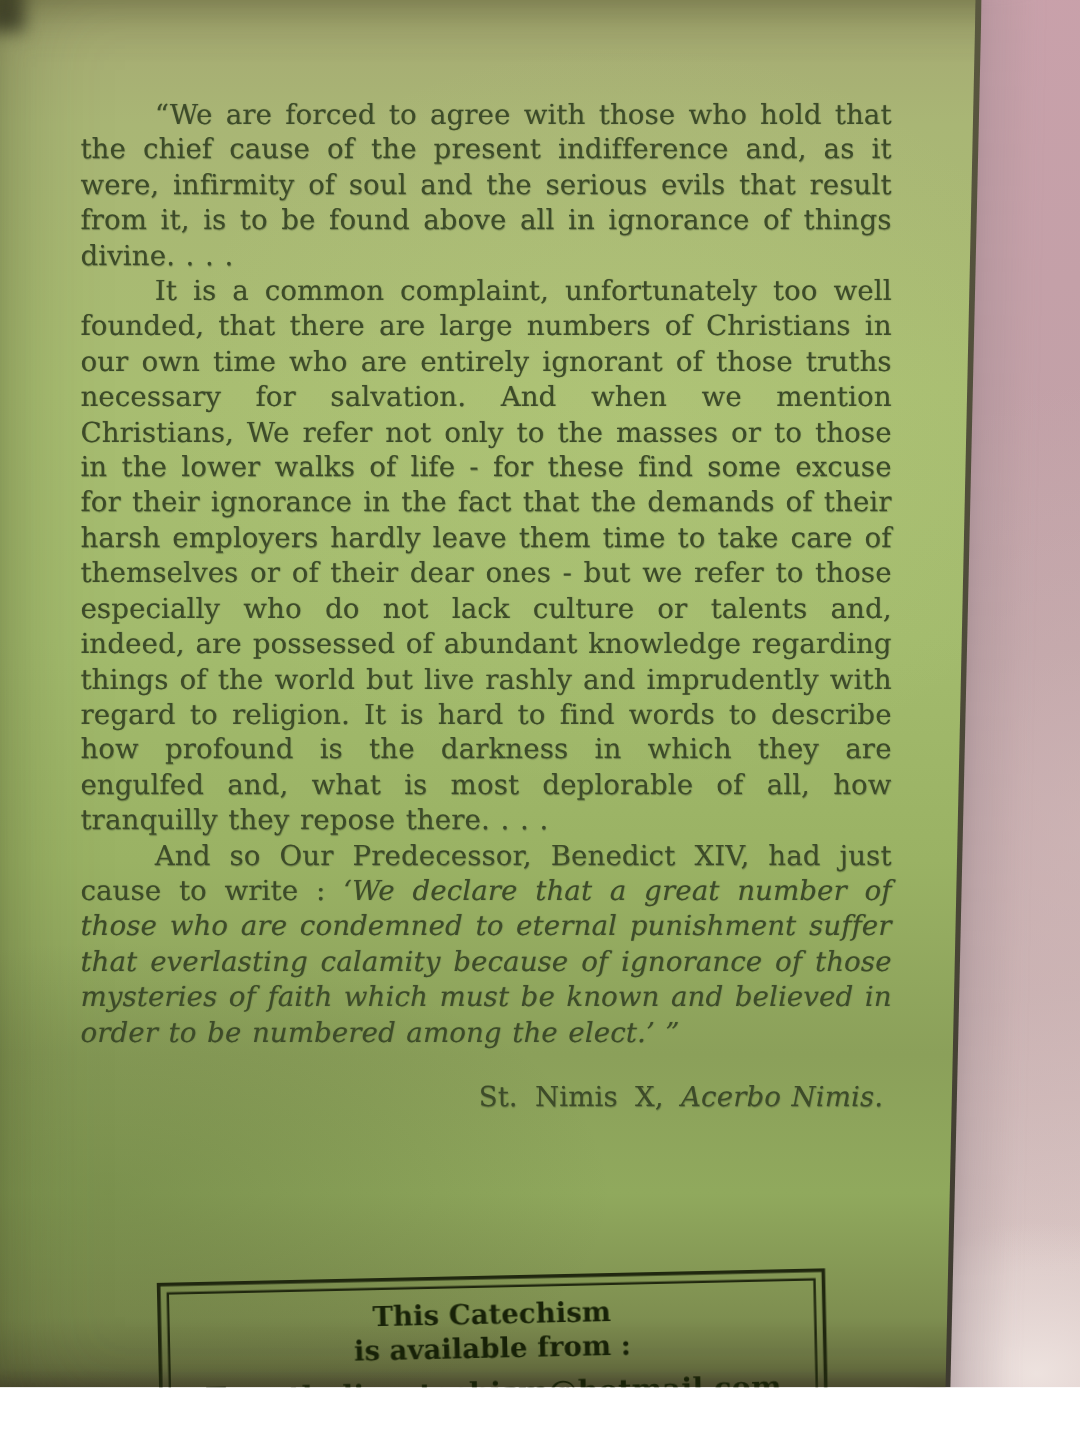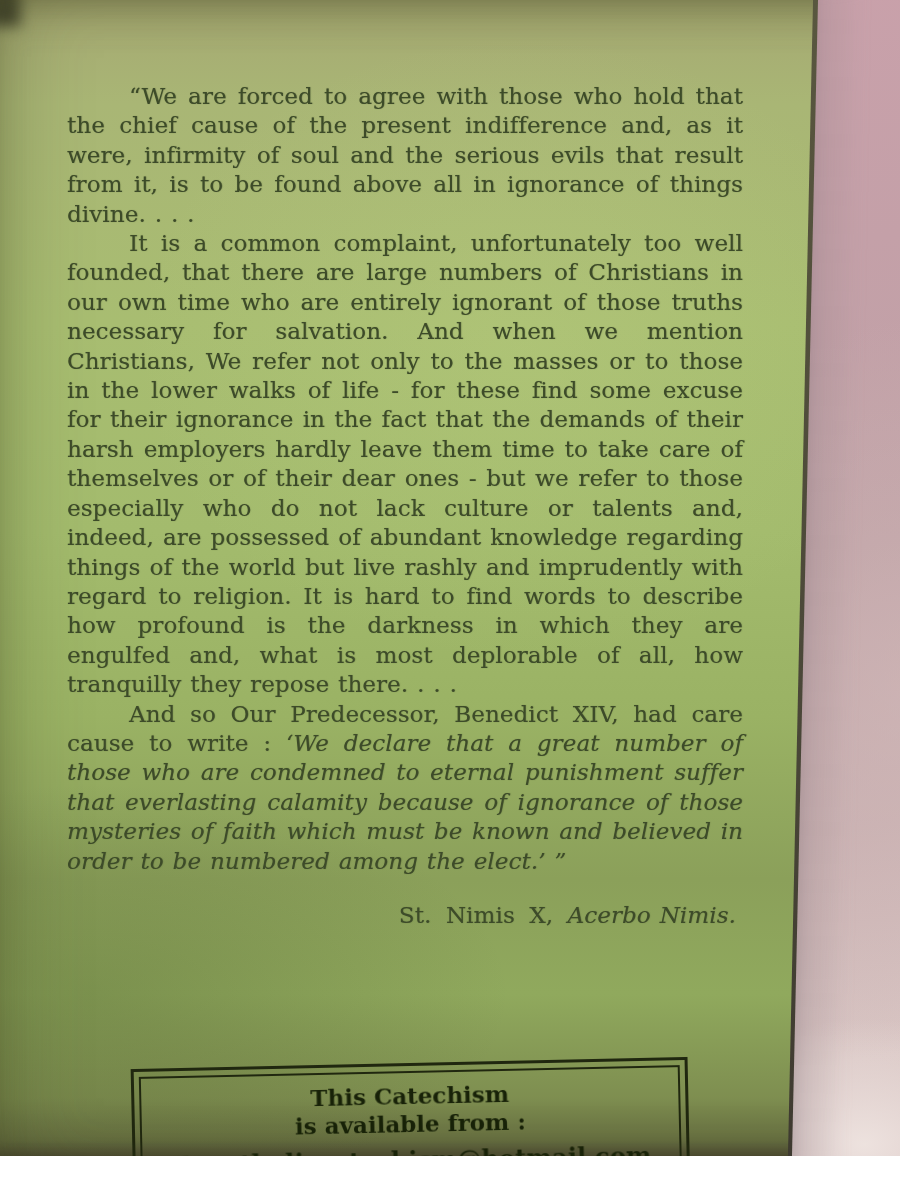--- a/index.html
+++ b/index.html
@@ -112,21 +112,21 @@
   <div class="marble"></div>
   <div class="book-shadow"></div>
   <div class="book-edge"></div>
 
   <div class="book">
     <div class="corner-smudge"></div>
 
     <div class="text-block">
       <p>“We are forced to agree with those who hold that the chief cause of the present indifference and, as it were, infirmity of soul and the serious evils that result from it, is to be found above all in ignorance of things divine. . . .</p>
       <p>It is a common complaint, unfortunately too well founded, that there are large numbers of Christians in our own time who are entirely ignorant of those truths necessary for salvation. And when we mention Christians, We refer not only to the masses or to those in the lower walks of life - for these find some excuse for their ignorance in the fact that the demands of their harsh employers hardly leave them time to take care of themselves or of their dear ones - but we refer to those especially who do not lack culture or talents and, indeed, are possessed of abundant knowledge regarding things of the world but live rashly and imprudently with regard to religion. It is hard to find words to describe how profound is the darkness in which they are engulfed and, what is most deplorable of all, how tranquilly they repose there. . . .</p>
-      <p><span>And so Our Predecessor, Benedict XIV, had care cause to write : </span><span class="it">‘We declare that a great number of those who are condemned to eternal punishment suffer that everlasting calamity because of ignorance of those mysteries of faith which must be known and believed in order to be numbered among the elect.’ ”</span></p>
+      <p><span>And so Our Predecessor, Benedict XIV, had just cause to write : </span><span class="it">‘We declare that a great number of those who are condemned to eternal punishment suffer that everlasting calamity because of ignorance of those mysteries of faith which must be known and believed in order to be numbered among the elect.’ ”</span></p>
       <p class="attribution"><span class="name">St. Nimis X, </span><span class="it">Acerbo Nimis.</span></p>
     </div>
 
     <div class="avail-box">
       <div class="avail-inner">
         <div class="avail-line1">This Catechism</div>
         <div class="avail-line2">is available from :</div>
         <div class="avail-email"><span class="email-label">E:</span><span> catholiccatechism@hotmail.com</span></div>
       </div>
     </div>

